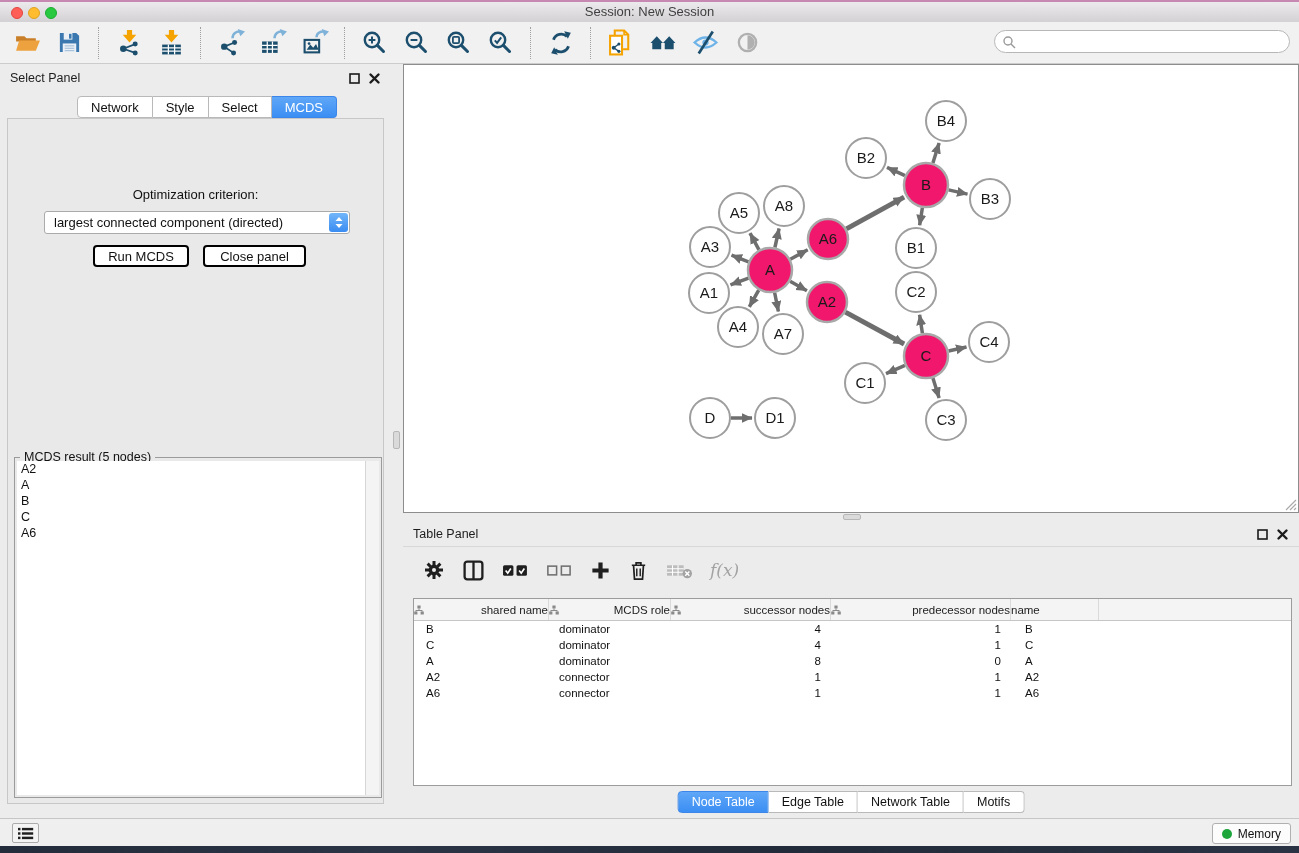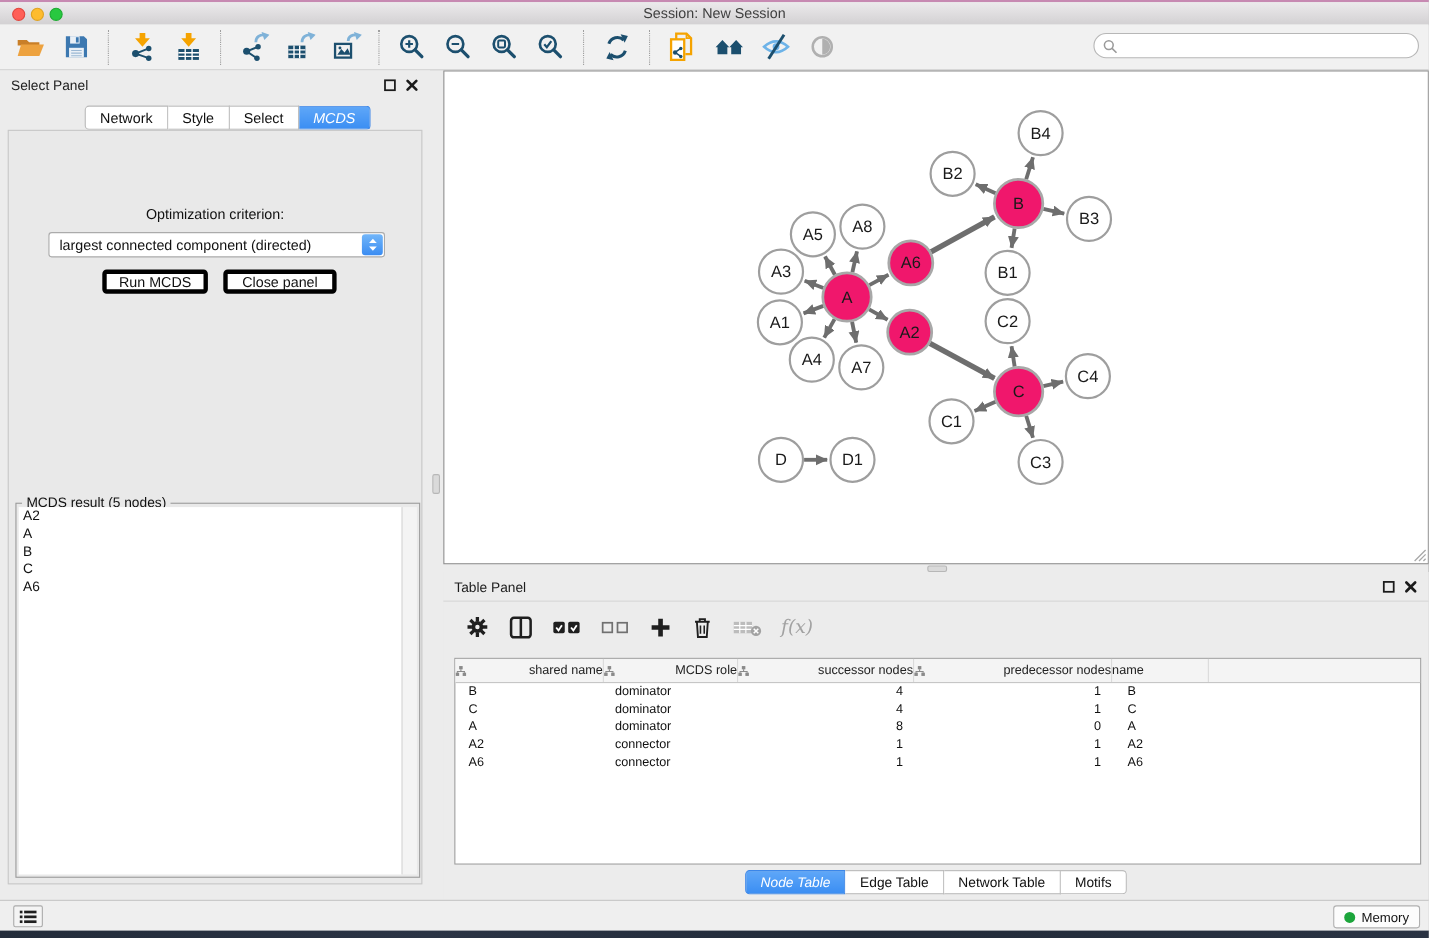--- a/index.html
+++ b/index.html
@@ -29,30 +29,30 @@
     font-family:"Liberation Sans",sans-serif;margin-left:4px;}
   
   .control-panel{left:0;top:64px;width:391px;height:754px;background:#ececec;}
   .panel-header-title{position:absolute;left:10px;top:7px;font-size:12.5px;color:#1d1d1d;}
   .winbtn{position:absolute;top:7px;width:13px;height:13px;}
   .cp-tabs{position:absolute;left:77px;top:32px;display:flex;height:22px;}
   .seg-tab{display:flex;align-items:center;padding:0 13px;font-size:13px;color:#111;
     background:#fff;border:1px solid #b9b9b9;border-left:none;box-sizing:border-box;}
   .seg-tab:first-child{border-left:1px solid #b9b9b9;border-radius:4px 0 0 4px;}
   .seg-tab:last-child{border-radius:0 4px 4px 0;}
-  .seg-tab.active{background:linear-gradient(#5fa7f8,#3b8ef3);border-color:#3b86e8;color:#fff;font-style:italic;}
+  .seg-tab.active{background:linear-gradient(#5fa7f8,#3b8ef3);border-color:#3b86e8;color:#fff;}
   .cp-box{position:absolute;left:7px;top:54px;width:377px;height:686px;
     border:1px solid #c7c7c7;background:#e9e9e9;box-sizing:border-box;}
   .opt-label{position:absolute;left:0;right:0;top:68px;text-align:center;font-size:13px;color:#111;}
   .cp-select{position:absolute;left:36px;top:92px;width:306px;height:23px;background:#fff;
     border:1px solid #ababab;border-radius:3px;box-sizing:border-box;padding-left:40px;}
   .cp-select .val{position:absolute;left:9px;top:3px;font-size:13px;color:#111;white-space:nowrap;}
   .cp-select .spin{position:absolute;right:1px;top:1px;bottom:1px;width:19px;border-radius:3px;
     background:linear-gradient(#72b6f9,#3a8cf2);display:flex;align-items:center;justify-content:center;}
-  .cp-btn{position:absolute;height:22px;background:#fff;border:4px solid #000000;border-radius:4px;
+  .cp-btn{position:absolute;height:22px;background:#fff;border:2px solid #000000;border-radius:4px;
     font-size:13px;color:#111;display:flex;align-items:center;justify-content:center;box-sizing:border-box;}
   .fieldset{position:absolute;left:14px;top:393px;width:368px;height:341px;border:1px solid #9b9b9b;box-sizing:border-box;}
   .fieldset .legend{position:absolute;left:5px;top:-8px;background:#e9e9e9;padding:0 4px;font-size:12.5px;color:#111;}
   .fieldset .list{position:absolute;left:2px;right:15px;top:3px;bottom:2px;background:#fff;overflow:hidden;}
   .fieldset .scroll{position:absolute;right:2px;top:3px;bottom:2px;width:13px;background:#f4f4f4;border-left:1px solid #d6d6d6;}
   .result-item{font-size:12.5px;color:#111;padding:1px 4px;line-height:14px;}
   
   .v-grip{left:393px;top:431px;width:7px;height:18px;background:#dadada;border:1px solid #b7b7b7;border-radius:2px;box-sizing:border-box;}
   .h-grip{left:843px;top:514px;width:18px;height:6px;background:#dadada;border:1px solid #b7b7b7;border-radius:2px;box-sizing:border-box;}
   

